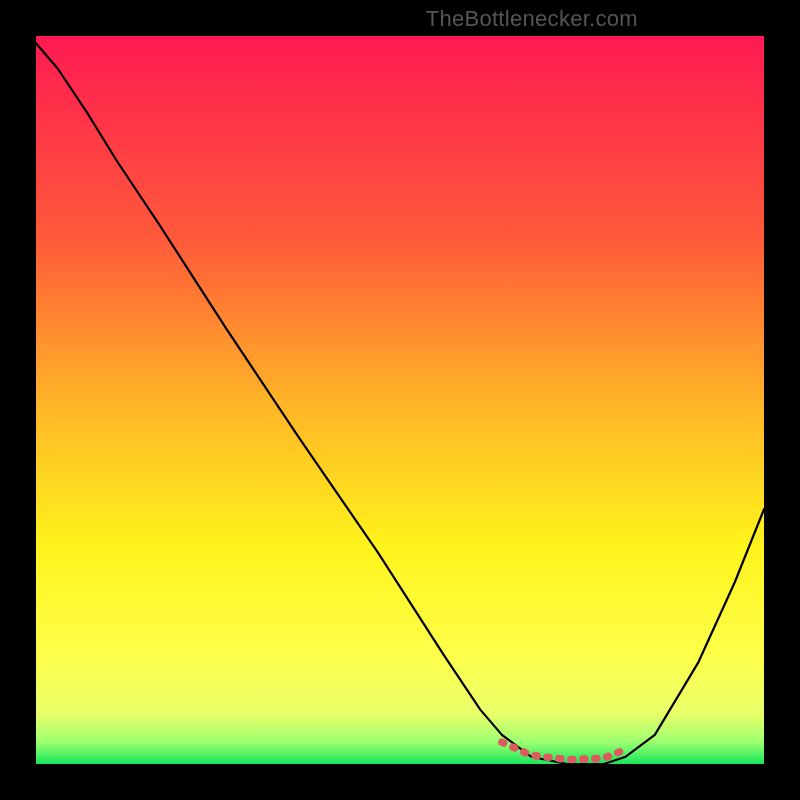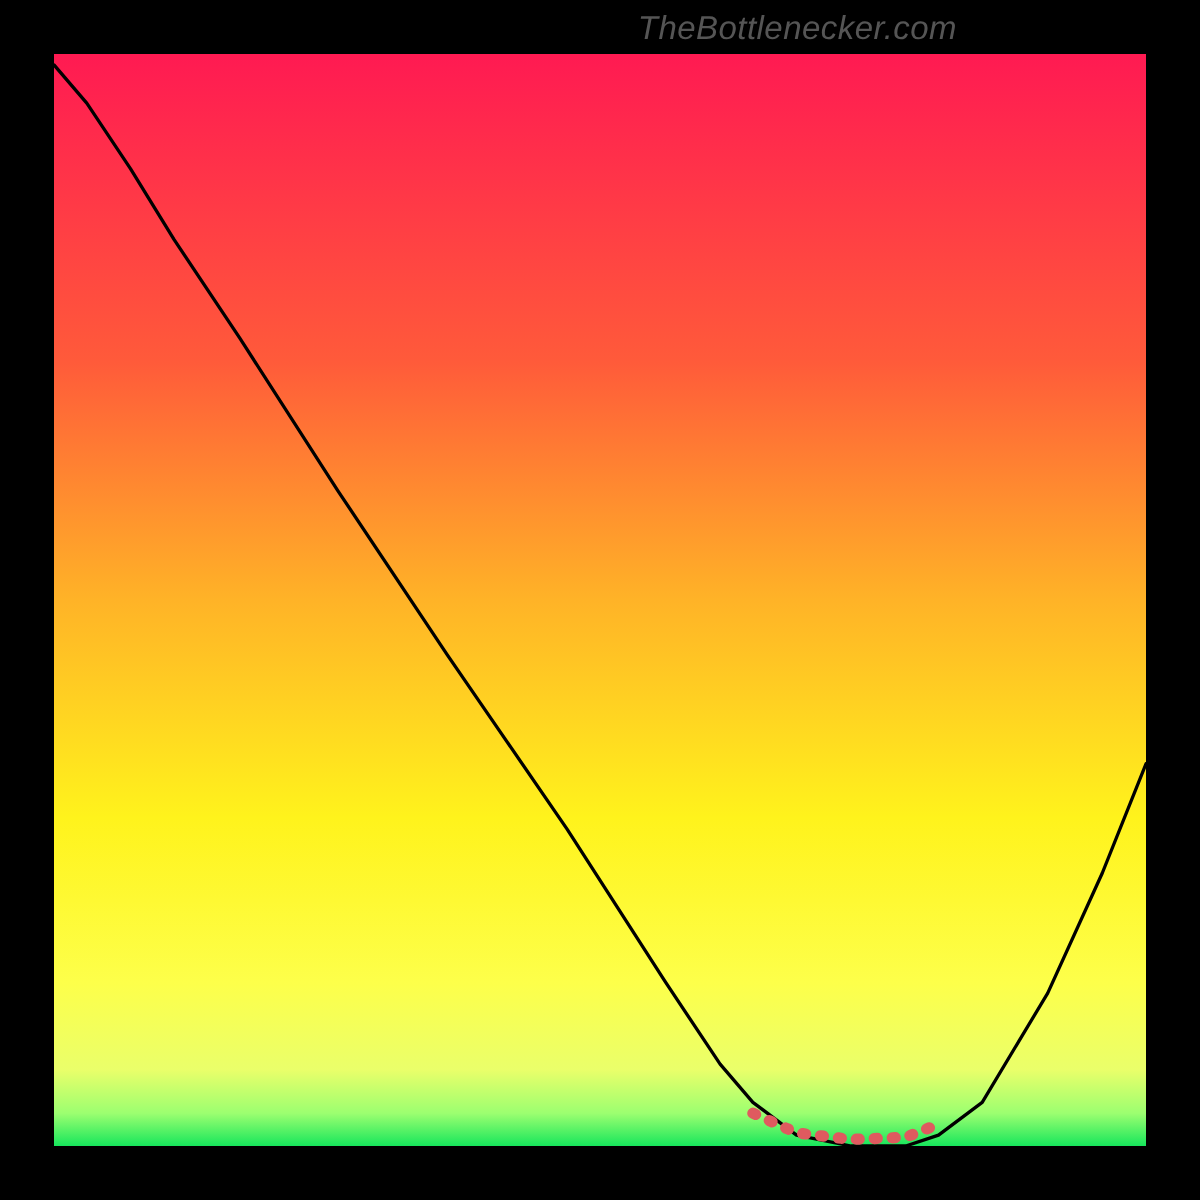--- a/index.html
+++ b/index.html
@@ -8,21 +8,20 @@
     width: 800px;
     height: 800px;
     background: #000;
     font-family: Arial, Helvetica, sans-serif;
     overflow: hidden;
   }
   .stage {
     position: relative;
     width: 652px;
     height: 800px;
-    font-style: italic;
   }
   .watermark {
     position: absolute;
     top: 6px;
     right: 14px;
     color: #555;
     font-size: 22px;
     font-weight: 400;
     letter-spacing: 0.3px;
     z-index: 5;

